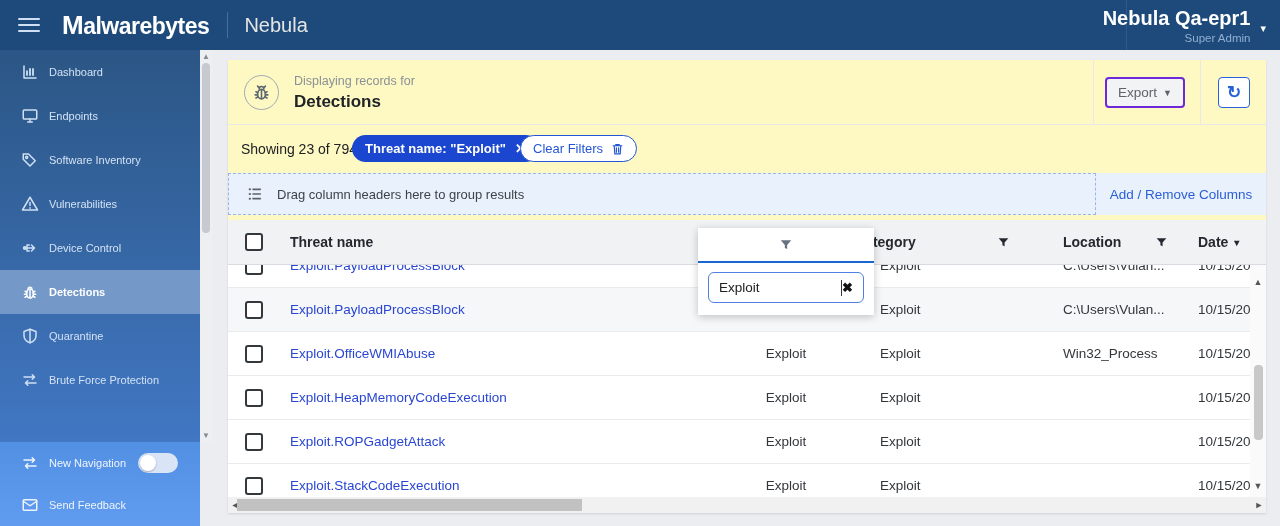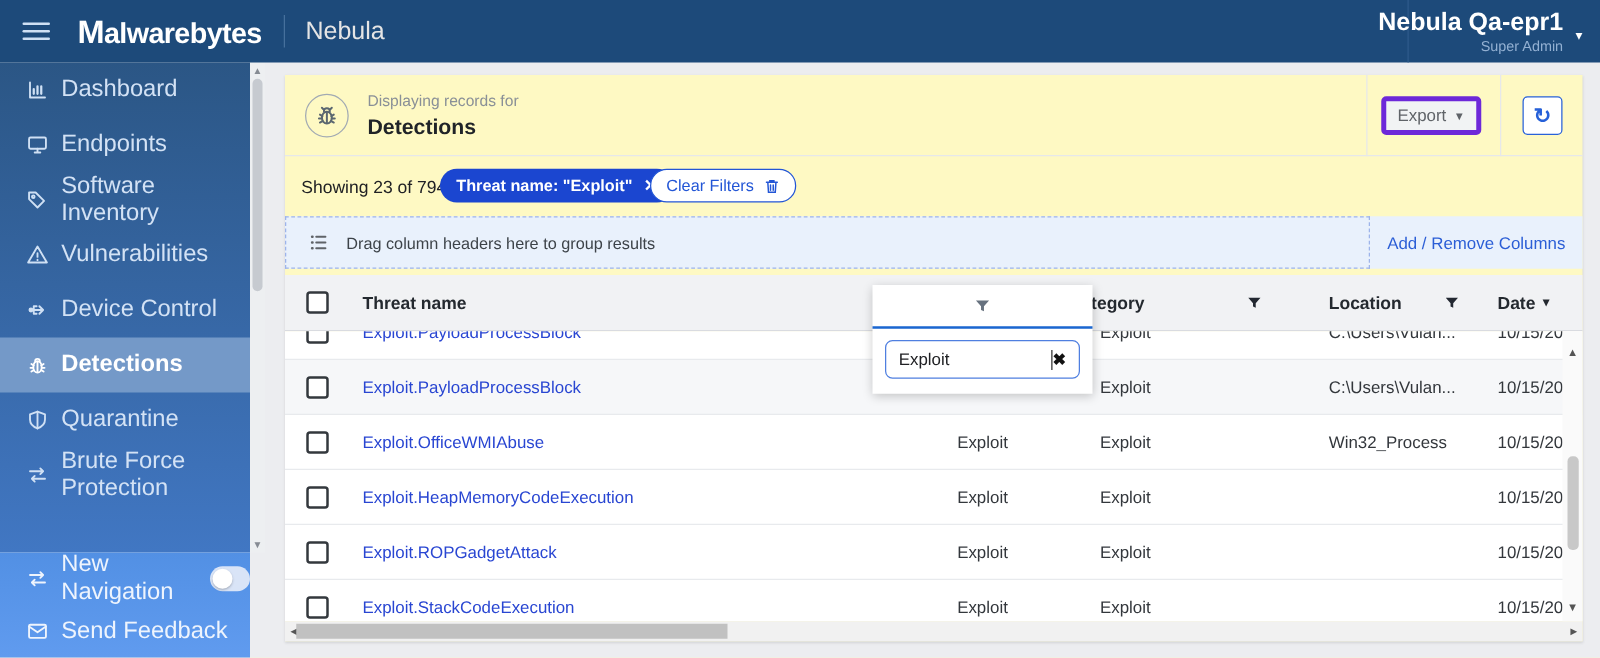--- a/index.html
+++ b/index.html
@@ -18,21 +18,21 @@
   .top-right { position:absolute; right:14px; top:0; height:50px; display:flex; align-items:center; }
   .top-right-divider { position:absolute; left:1126px; top:0; height:50px; width:1px; background:#2e5a8b; }
   .user-block { text-align:right; margin-right:10px; }
   .user-name { color:#fff; font-size:20px; font-weight:700; }
   .user-role { color:#93b0d2; font-size:11.5px; margin-top:2px; }
   .user-caret { color:#fff; font-size:11px; margin-top:6px; }
 
   
   .sidebar { position:absolute; left:0; top:50px; width:200px; height:392px;
     background:linear-gradient(#2b5685,#4177c3); z-index:20; overflow:hidden; }
-  .nav-item { height:44px; display:flex; align-items:center; color:#d3e2f5; font-size:19px; cursor:pointer; }
+  .nav-item { height:44px; display:flex; align-items:center; color:#d3e2f5; font-size:11px; cursor:pointer; }
   .nav-item .nico { width:18px; height:18px; margin-left:21px; margin-right:10px; flex:none; display:flex; align-items:center; justify-content:center; }
   .nav-item svg { stroke:#cfe0f4; fill:none; }
   .nav-item.active { background:#7499c8; color:#fff; font-weight:700; }
   .nav-item.active svg { stroke:#ffffff; }
   .sidebar-bottom { position:absolute; left:0; top:442px; width:200px; height:84px;
     background:linear-gradient(#5290e4,#609bef); z-index:20; }
   .sidebar-bottom .nav-item { color:#eef4fd; height:42px; }
   .sidebar-bottom svg { stroke:#eef4fd; }
   .toggle { width:40px; height:20px; border-radius:10px; background:#d9e4f7; margin-left:12px; position:relative; cursor:pointer; }
   .toggle .knob { position:absolute; left:2px; top:2px; width:16px; height:16px; border-radius:50%; background:#fff; box-shadow:0 1px 2px rgba(0,0,0,.25); }
@@ -47,21 +47,21 @@
     background:#fef9c3; box-shadow:0 1px 2px rgba(60,64,67,.15); }
 
   
   .card-header { position:relative; height:65px; border-bottom:1px solid #e6e8ea; }
   .bug-circle { position:absolute; left:16px; top:15px; width:35px; height:35px; border:1.5px solid #a2aab3; border-radius:50%; display:flex; align-items:center; justify-content:center; }
   .hdr-eyebrow { position:absolute; left:66px; top:14px; font-size:12.5px; color:#8a9097; }
   .hdr-title { position:absolute; left:66px; top:32px; font-size:17px; font-weight:700; color:#202428; }
   .hdr-div1 { position:absolute; left:865px; top:0; width:1px; height:65px; background:#e6e8ea; }
   .hdr-div2 { position:absolute; left:972px; top:0; width:1px; height:65px; background:#e6e8ea; }
   .export-btn { position:absolute; left:877px; top:17px; width:80px; height:31px; background:#f1f3f4;
-    border:4px solid #6d28d9; border-radius:4px; color:#5f6368; font-size:13.5px;
+    border:2px solid #6d28d9; border-radius:4px; color:#5f6368; font-size:13.5px;
     display:flex; align-items:center; justify-content:center; gap:6px; cursor:pointer; }
   .export-caret { font-size:9px; margin-top:1px; }
   .refresh-btn { position:absolute; left:990px; top:17px; width:32px; height:31px; background:#fff;
     border:1.5px solid #2962d9; border-radius:4px; color:#2660d8; font-size:17px; font-weight:700;
     display:flex; align-items:center; justify-content:center; cursor:pointer; }
 
   
   .filter-row { position:relative; height:47px; display:flex; align-items:center; }
   .showing { position:absolute; left:13px; font-size:14px; color:#202124; }
   .chip { position:absolute; left:124px; height:27px; border-radius:14px; background:#1b46d0; color:#fff;

